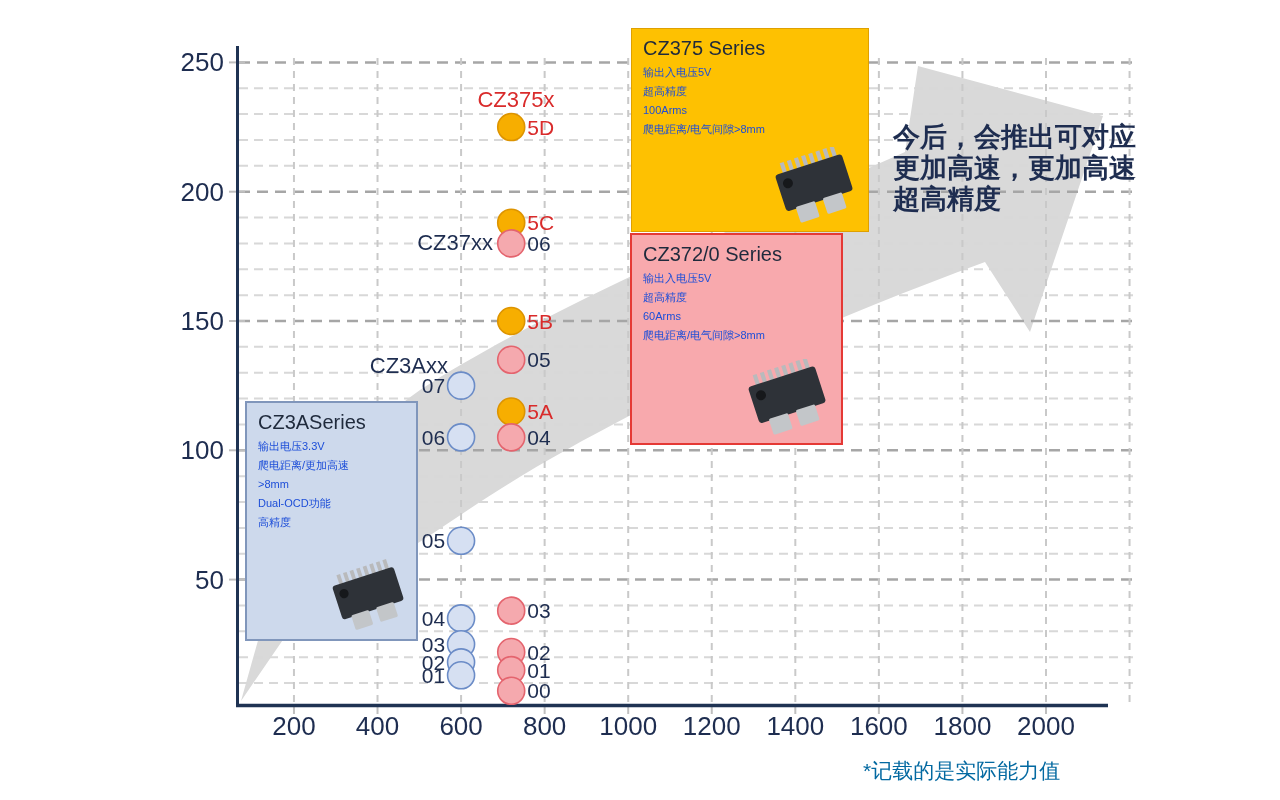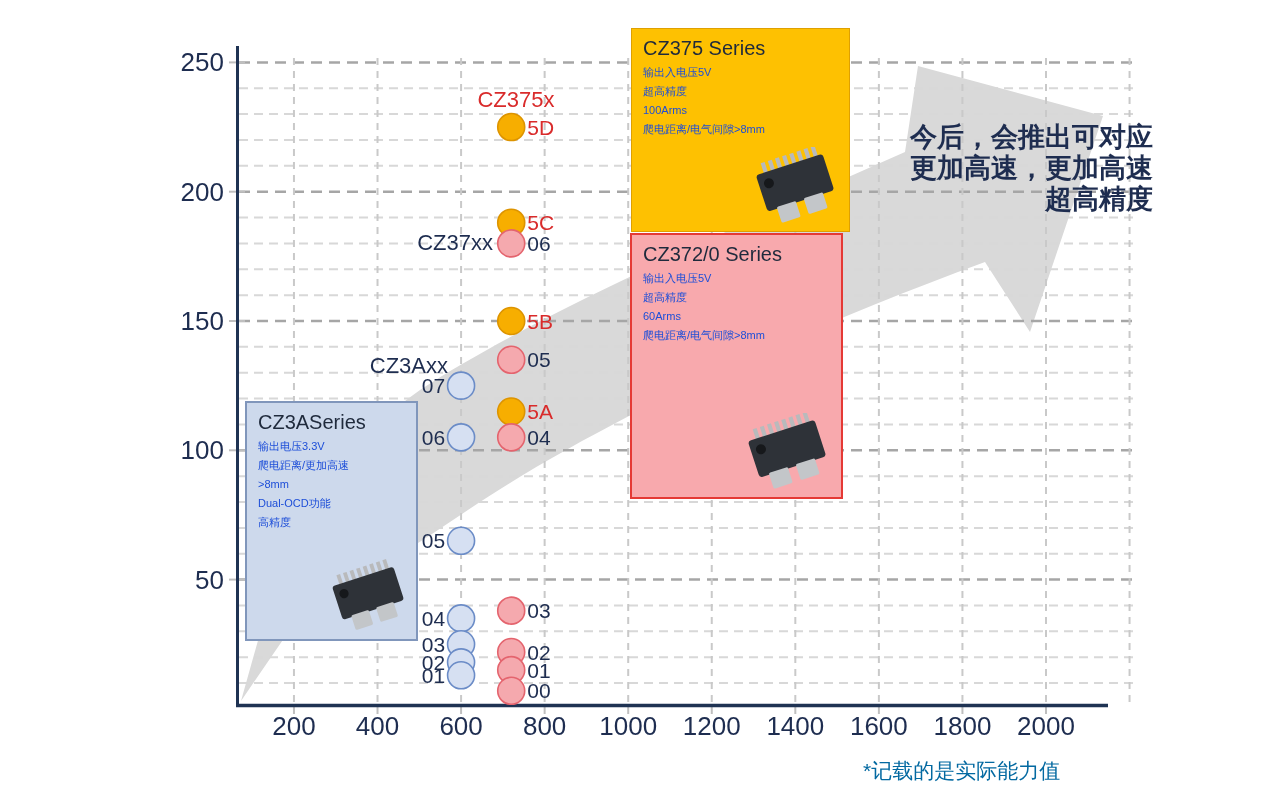--- a/index.html
+++ b/index.html
@@ -4,29 +4,29 @@
 <style>
   html,body{margin:0;padding:0;background:#fff;}
   #stage{position:relative;width:1280px;height:800px;background:#fff;overflow:hidden;
          font-family:"Liberation Sans",sans-serif;}
   #chart{position:absolute;left:0;top:0;}
   .ybox{position:absolute;left:108px;top:343px;font-size:25px;line-height:30px;
         color:#1e2d50;white-space:pre;}
   .callout{position:absolute;box-sizing:border-box;padding:8px 11px;}
   .callout .ttl{font-size:20px;color:#1f2a3c;margin-bottom:3px;}
   .callout .ln{font-size:11px;color:#1d4ed8;line-height:19px;}
-  #box-cz375{left:631px;top:28px;width:219px;height:204px;background:#fec101;border:1px solid #dfa000;}
-  #box-cz372{left:630px;top:233px;width:213px;height:266px;background:#f8a9ad;border:2px solid #e53935;}
+  #box-cz375{left:631px;top:28px;width:238px;height:204px;background:#fec101;border:1px solid #dfa000;}
+  #box-cz372{left:630px;top:233px;width:213px;height:212px;background:#f8a9ad;border:2px solid #e53935;}
   #box-cz3a{left:245px;top:401px;width:173px;height:240px;background:#cdd9ec;border:2px solid #8096bb;}
   .chip{position:absolute;}
   #box-cz375 .chip{right:4px;bottom:2px;width:100px;height:82px;}
   #box-cz372 .chip{right:4px;bottom:2px;width:100px;height:82px;}
   #box-cz3a .chip{right:2px;bottom:2px;width:92px;height:78px;}
   #future-note{position:absolute;left:893px;top:122px;width:260px;font-size:27px;font-weight:bold;
-               color:#1e2d50;line-height:31px;text-align:right;}
+               color:#1e2d50;line-height:31px;}
   #footnote{position:absolute;left:843px;top:757px;font-size:21px;color:#0369a1;margin-left:20px;}
 </style>
 </head>
 <body>
 
 <div id="stage">
 
   <svg id="chart" width="1280" height="800">
       <path d="M 241 701 L 266 612 C 292 518 332 452 420 390 C 522 323 700 242 905 152 L 918 66 L 1103 116 L 1030 332 L 985 262 C 800 330 600 420 462 514 C 380 570 330 592 302 612 Z" fill="#d9d9d9"></path>
       <line x1="239" y1="683.04" x2="1135" y2="683.04" stroke="#d8d8d8" stroke-width="2" stroke-dasharray="9 6"></line>

